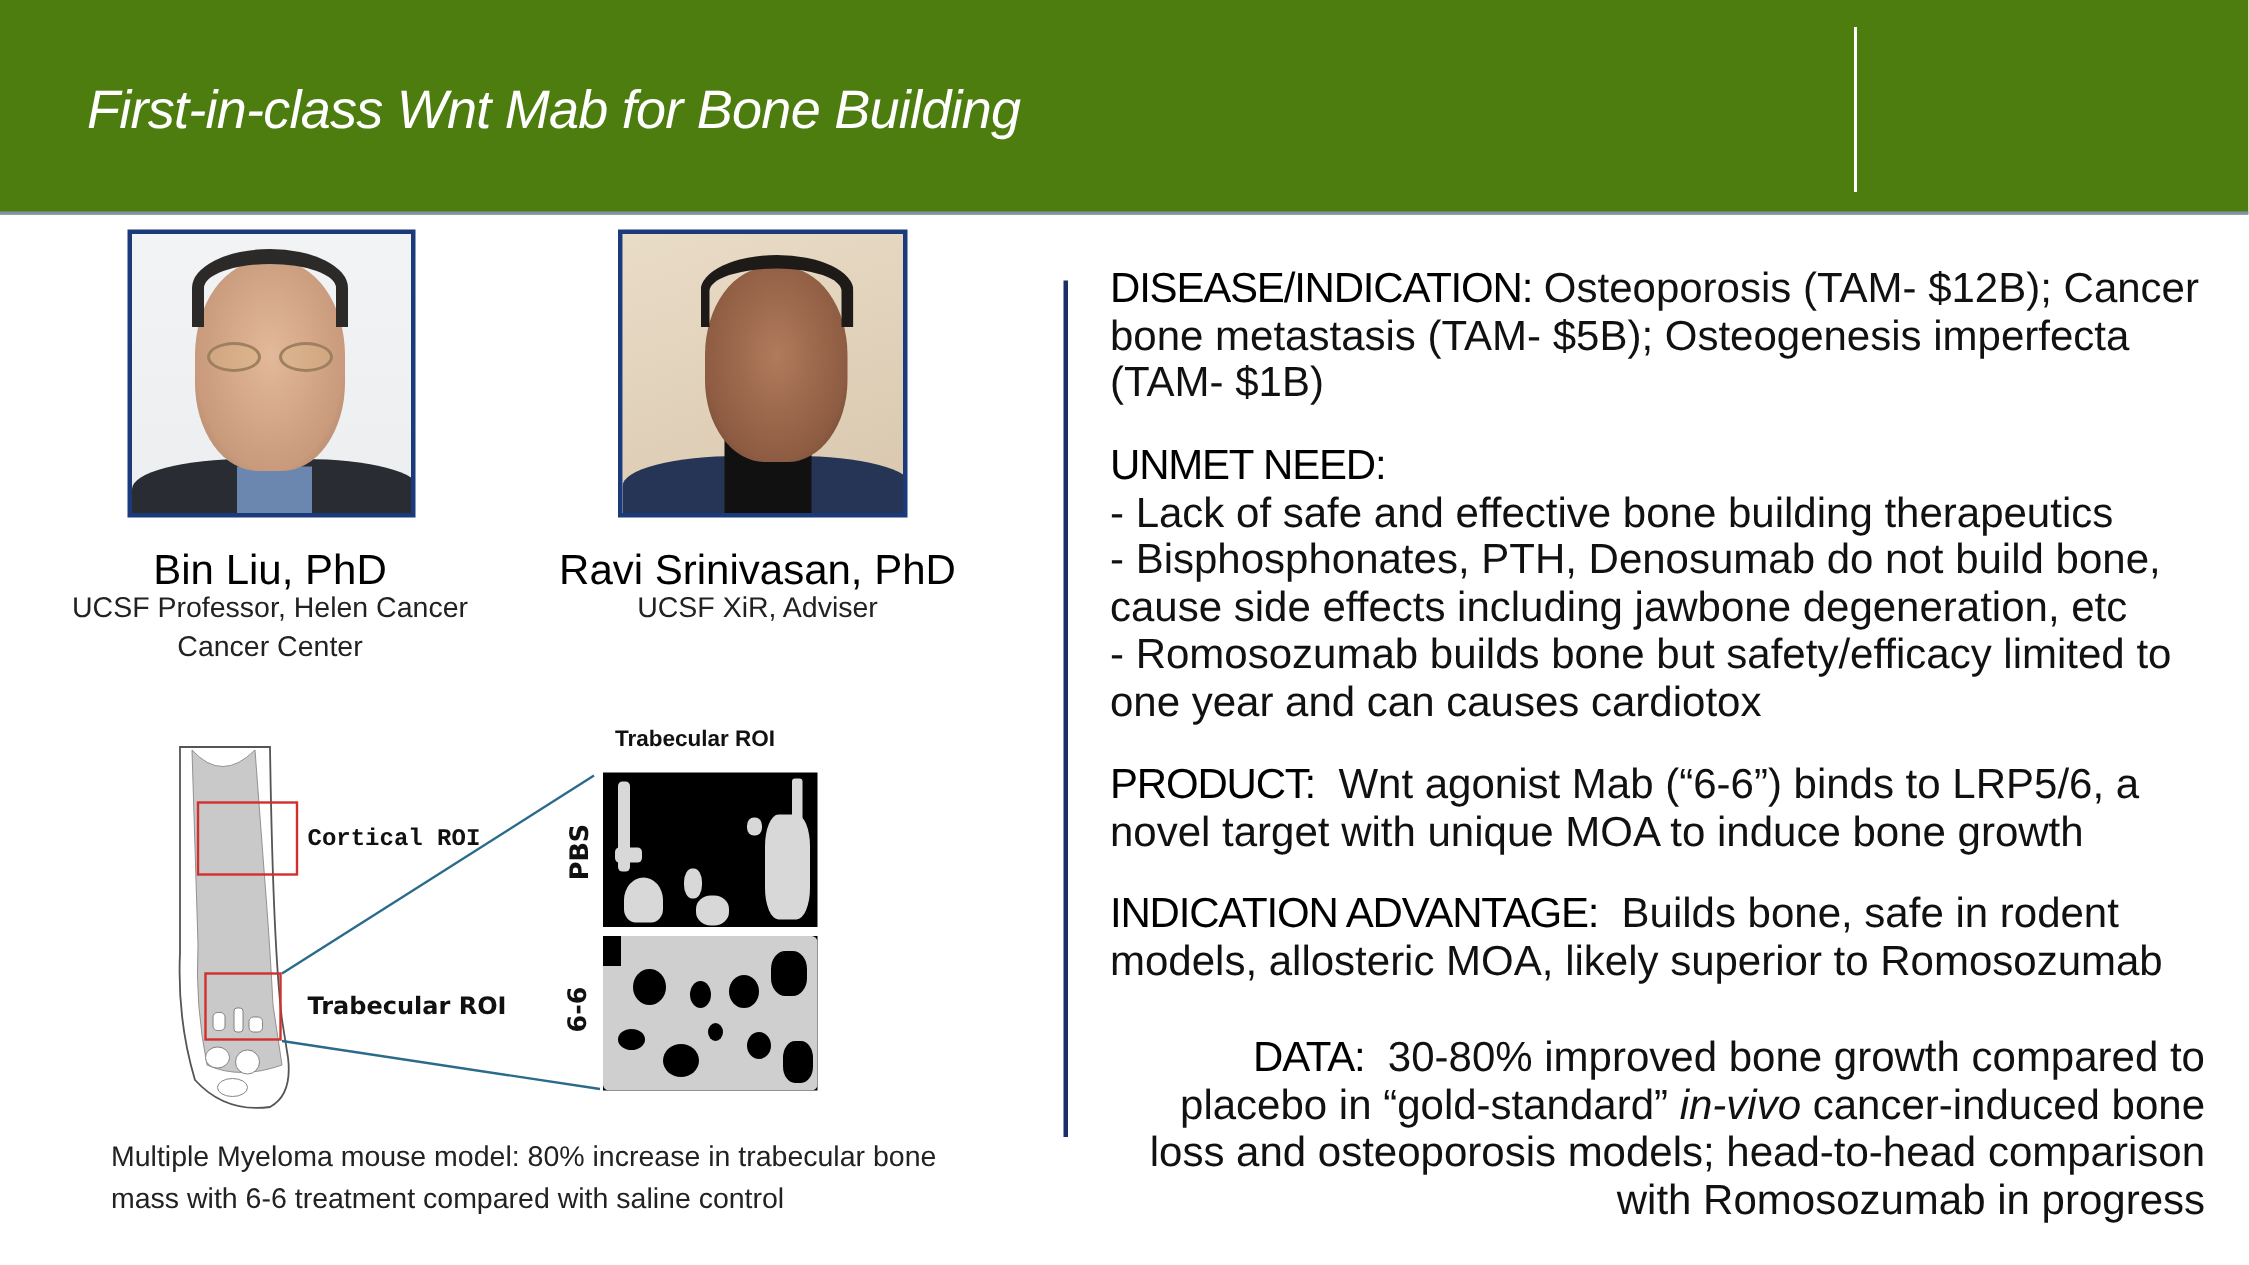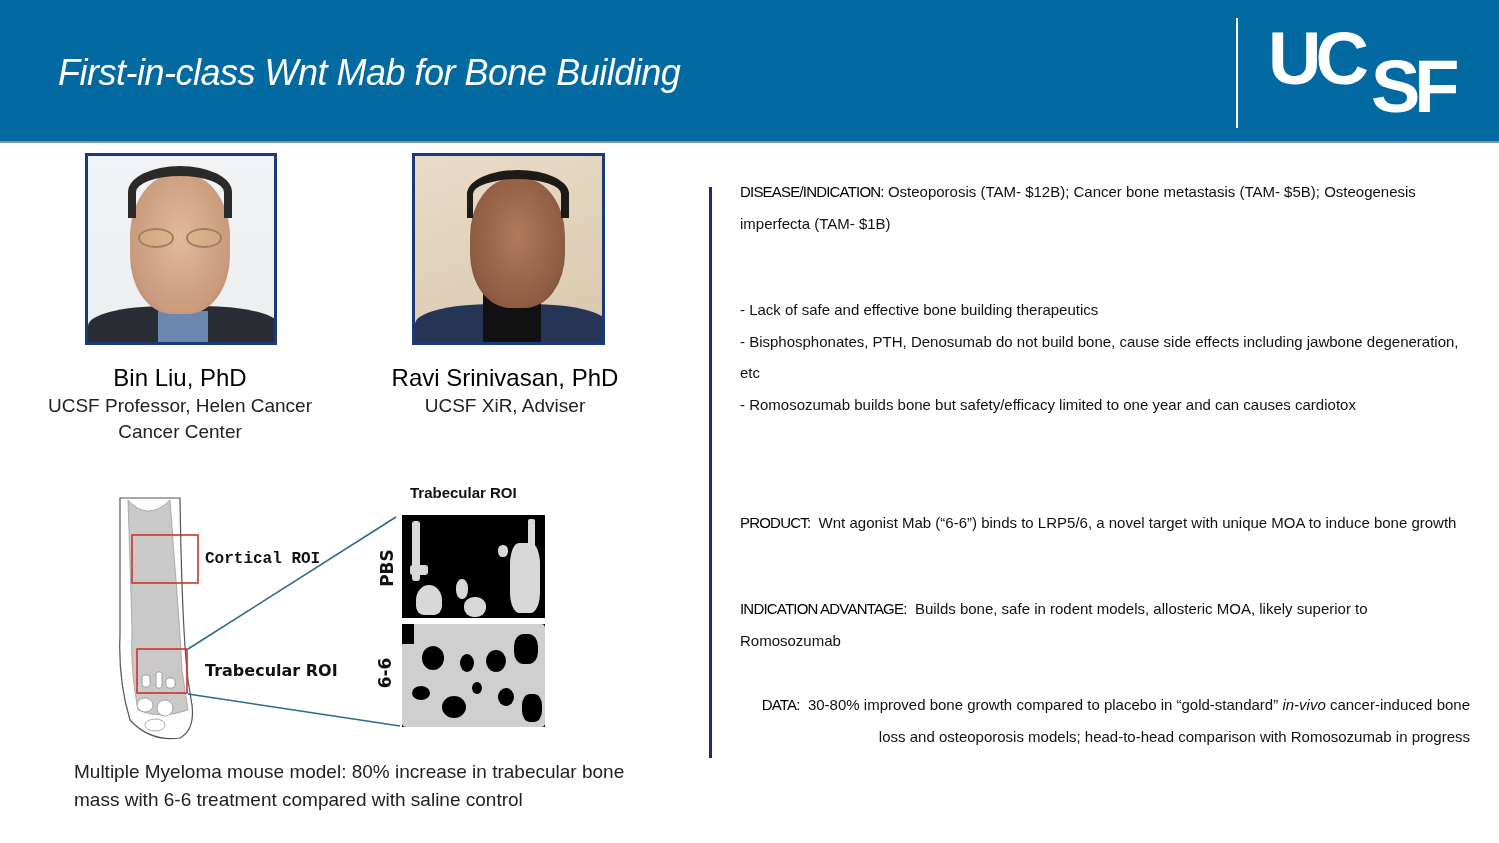--- a/index.html
+++ b/index.html
@@ -1,19 +1,19 @@
 <!DOCTYPE html>
 <html><head>
   <meta charset="utf-8">
   <style>
     * { margin: 0; padding: 0; box-sizing: border-box; }
     html, body { width: 1499px; height: 843px; overflow: hidden; background: #ffffff; }
     body { position: relative; font-family: "Liberation Sans", sans-serif; color: #111; }
 
-    .header { position: absolute; left: 0; top: 0; width: 1499px; height: 143px; background: #0369a1; border-bottom: 2px solid #8090b0; }
+    .header { position: absolute; left: 0; top: 0; width: 1499px; height: 143px; background: #4d7c0f; border-bottom: 2px solid #8090b0; }
     .title { position: absolute; left: 58px; top: 52px; color: #fff; font-size: 36px; font-style: italic; letter-spacing: -0.5px; white-space: nowrap; }
     .logo-divider { position: absolute; left: 1236px; top: 18px; width: 2px; height: 110px; background: #fff; }
     .logo { position: absolute; left: 1268px; top: 22px; color: #fff; font-weight: bold; width: 210px; height: 105px; }
     .logo .uc { position: absolute; left: 0; top: 0; font-size: 74px; letter-spacing: -6px; line-height: 1; }
     .logo .sf { position: absolute; left: 103px; top: 28px; font-size: 74px; letter-spacing: -6px; line-height: 1; }
 
     .photo { position: absolute; border: 3px solid #1b3a7a; overflow: hidden; }
     .photo1 { left: 85px; top: 153px; width: 192px; height: 192px; background: linear-gradient(180deg, #f2f3f5 0%, #eceef0 100%); }
     .photo2 { left: 412px; top: 153px; width: 193px; height: 192px; background: linear-gradient(160deg, #e9dcc7 0%, #d9c7ae 100%); }
     .face { position: absolute; border-radius: 45% 45% 42% 42%; }
@@ -21,21 +21,21 @@
     .photo1 .hair { position: absolute; left: 40px; top: 10px; width: 104px; height: 52px; border-radius: 50% 50% 0 0; border-top: 10px solid #2b2a28; border-left: 8px solid #2b2a28; border-right: 8px solid #2b2a28; }
     .photo1 .glasses { position: absolute; left: 50px; top: 72px; width: 88px; height: 22px; }
     .photo1 .glasses span { position: absolute; top: 0; width: 36px; height: 20px; border: 2px solid #9e8060; border-radius: 50%; background: rgba(215,180,130,0.35); }
     .photo1 .body { position: absolute; left: 0; top: 150px; width: 192px; height: 50px; background: #2a2c33; border-radius: 40% 40% 0 0; }
     .photo1 .shirt { position: absolute; left: 70px; top: 155px; width: 50px; height: 40px; background: #6b87b0; }
     .photo2 .face { left: 55px; top: 22px; width: 95px; height: 130px; background: radial-gradient(ellipse at 50% 45%, #b07a5c 0%, #8e5c42 70%, #5e3c2a 100%); }
     .photo2 .hair { position: absolute; left: 52px; top: 14px; width: 102px; height: 48px; border-radius: 50% 50% 0 0; border-top: 9px solid #1e1a18; border-left: 6px solid #1e1a18; border-right: 8px solid #1e1a18; }
     .photo2 .body { position: absolute; left: 0; top: 148px; width: 193px; height: 50px; background: #263555; border-radius: 40% 40% 0 0; }
     .photo2 .collar { position: absolute; left: 68px; top: 130px; width: 58px; height: 62px; background: #111; }
 
-    .name { position: absolute; text-align: center; font-size: 24px; color: #000; white-space: nowrap; }
+    .name { position: absolute; text-align: center; font-size: 28px; color: #000; white-space: nowrap; }
     .subtitle { position: absolute; text-align: center; font-size: 19px; color: #222; line-height: 26px; }
     .name1 { left: 30px; top: 364px; width: 300px; }
     .sub1 { left: 30px; top: 393px; width: 300px; }
     .name2 { left: 355px; top: 364px; width: 300px; }
     .sub2 { left: 355px; top: 393px; width: 300px; }
 
     .figure { position: absolute; left: 100px; top: 480px; width: 460px; height: 265px; }
     .fig-title { position: absolute; left: 310px; top: 4px; font-size: 15px; font-weight: bold; color: #111; white-space: nowrap; }
     .fig-label { position: absolute; font-size: 16px; font-weight: bold; color: #111; white-space: nowrap; font-family: "DejaVu Sans", sans-serif; }
     .lbl-cortical { left: 105px; top: 70px; font-family: Liberation Mono, monospace; }
@@ -45,39 +45,35 @@
     .rot-66 { left: 270px; top: 183px; }
     .ct { position: absolute; background: #000; overflow: hidden; }
     .ct-pbs { left: 302px; top: 35px; width: 143px; height: 103px; }
     .ct-66 { left: 302px; top: 144px; width: 143px; height: 103px; }
     .blob { position: absolute; background: #d8d8d8; border-radius: 45%; }
 
     .caption { position: absolute; left: 74px; top: 758px; width: 600px; font-size: 19px; line-height: 28px; color: #222; }
 
     .vdivider { position: absolute; left: 709px; top: 187px; width: 3px; height: 571px; background: #1b2d6b; }
 
-    .content { position: absolute; left: 740px; font-size: 15px; line-height: 31.5px; color: #111; width: 730px; }
+    .content { position: absolute; left: 740px; font-size: 28px; line-height: 31.5px; color: #111; width: 730px; }
     .content .h { color: #000; letter-spacing: -0.8px; }
     .sec-disease { top: 176px; }
     .sec-unmet { top: 294px; }
     .sec-product { top: 507px; }
     .sec-competitive { top: 593px; }
     .sec-data { top: 689px; text-align: right; }
     .content p { margin: 0; }
   </style>
 </head>
 <body>
 
 <div class="header">
   <div class="title">First-in-class Wnt Mab for Bone Building</div>
   <div class="logo-divider"></div>
-  <div class="logo">
-    <span class="uc">UC</span>
-    <span class="sf">SF</span>
-  </div>
 </div>
 
 <div class="photo photo1">
   <div class="body"></div>
   <div class="shirt"></div>
   <div class="face"></div>
   <div class="hair"></div>
   <div class="glasses">
       <span style="left:0"></span>
       <span style="left:48px"></span>
@@ -148,20 +144,21 @@
 
 <div class="caption">Multiple Myeloma mouse model: 80% increase in trabecular bone mass with 6-6 treatment compared with saline control</div>
 
 <div class="vdivider"></div>
 
 <div class="content sec-disease">
   <p><span class="h">DISEASE/INDICATION:</span><span> Osteoporosis (TAM- $12B); Cancer bone metastasis (TAM- $5B); Osteogenesis imperfecta (TAM- $1B)</span></p>
 </div>
 
 <div class="content sec-unmet">
+  <p class="h">UNMET NEED:</p>
   <p>- Lack of safe and effective bone building therapeutics</p>
   <p>- Bisphosphonates, PTH, Denosumab do not build bone, cause side effects including jawbone degeneration, etc</p>
   <p>- Romosozumab builds bone but safety/efficacy limited to one year and can causes cardiotox</p>
 </div>
 
 <div class="content sec-product">
   <p><span class="h">PRODUCT:</span><span style="white-space:pre-wrap">  Wnt agonist Mab (“6-6”) binds to LRP5/6, a novel target with unique MOA to induce bone growth</span></p>
 </div>
 
 <div class="content sec-competitive">

